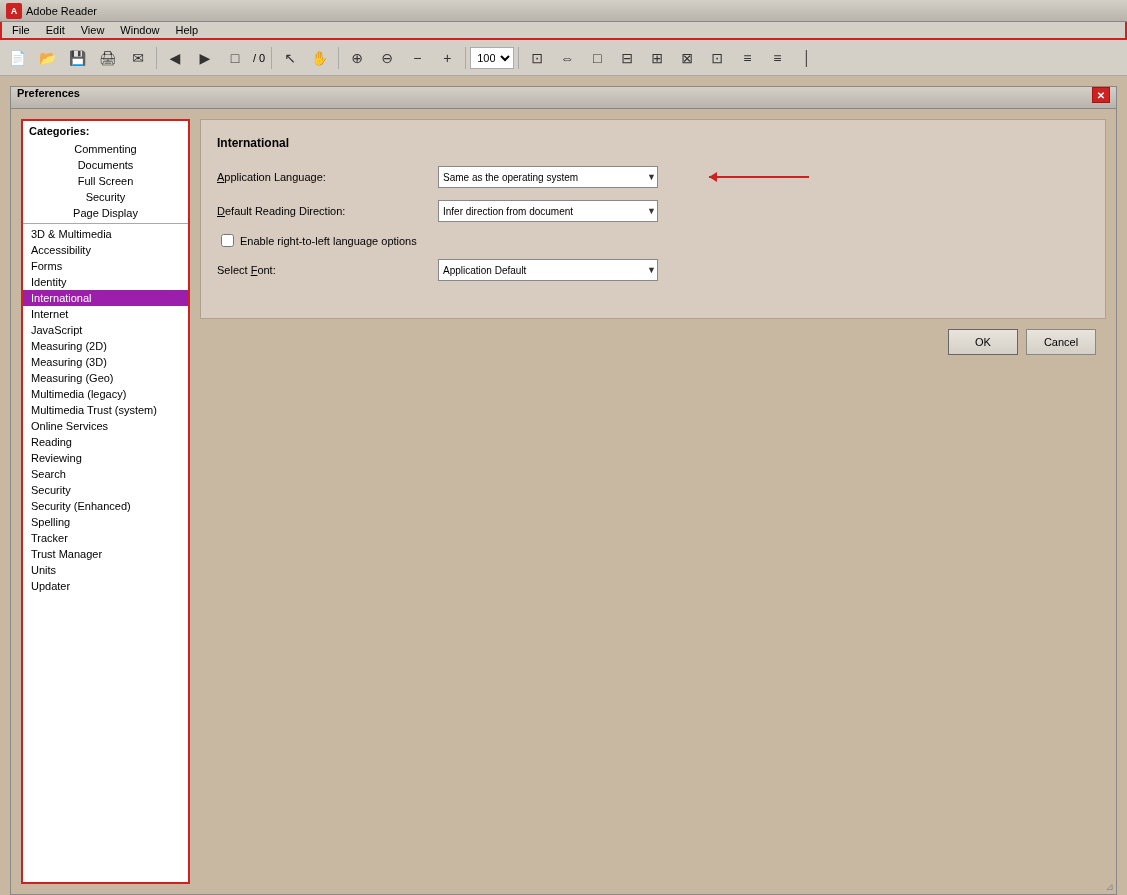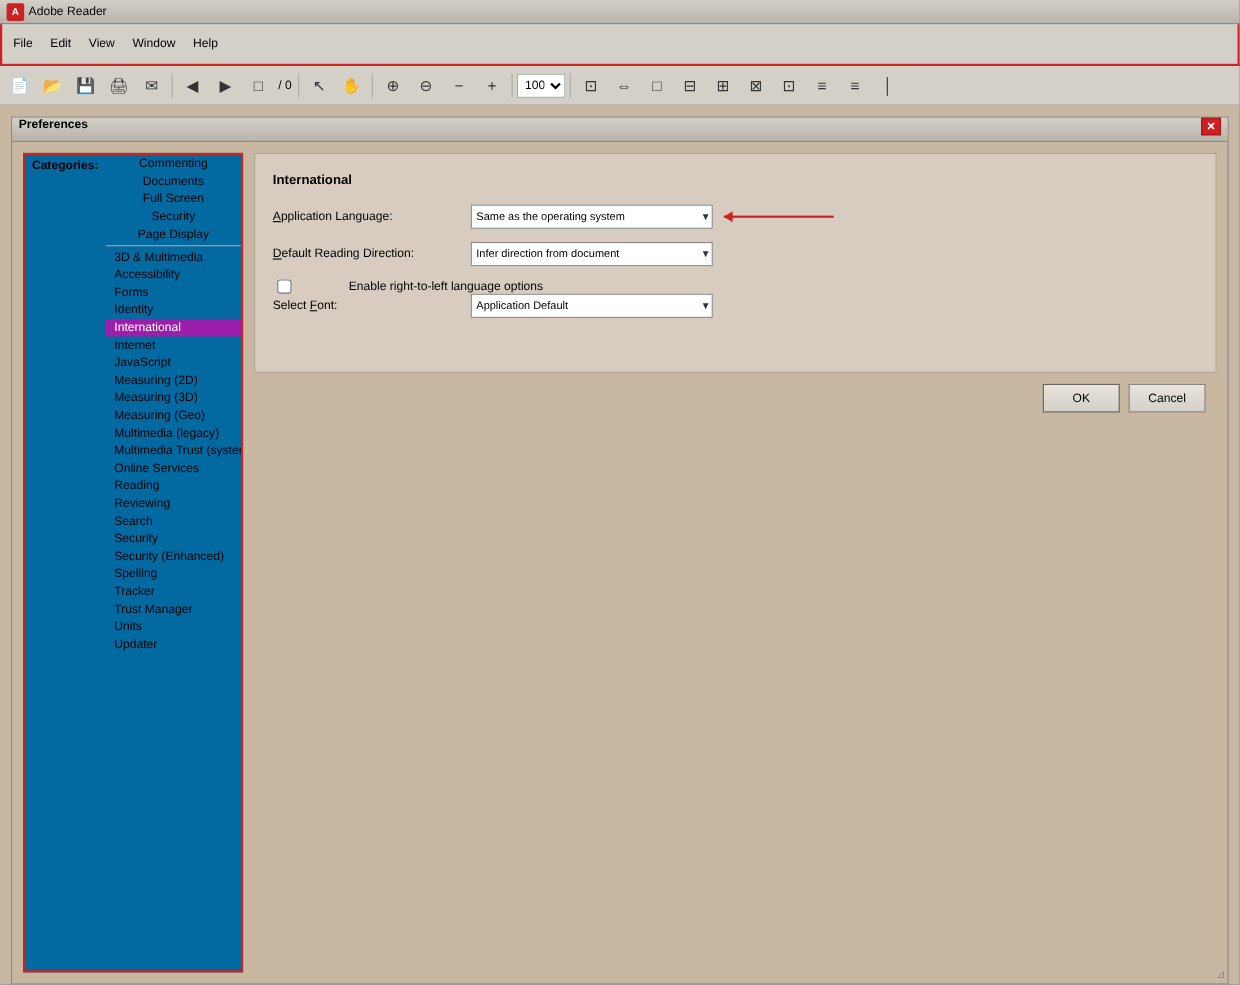--- a/index.html
+++ b/index.html
@@ -32,21 +32,21 @@
     }
     .title-bar-text {
       font-size: 11px;
       color: #000;
       flex: 1;
     }
 
     
     .menu-bar {
       background: #d4d0c8;
-      height: 38px;
+      height: 18px;
       display: flex;
       align-items: center;
       padding: 0 2px;
       border: 2px solid #cc2222;
       border-top: none;
     }
     .menu-item {
       padding: 2px 8px;
       font-size: 11px;
       color: #000;
@@ -115,24 +115,25 @@
 
     .dialog-body {
       display: flex;
       padding: 10px;
       gap: 10px;
       height: calc(100% - 22px);
     }
 
     
     .categories-panel {
-      width: 200px;
+      width: 169px;
       border: 2px solid #cc2222;
-      background: #0369a1;
-      display: flex;
+      background: #ffffff;
+      display: flex;
+      flex-direction: column;
     }
     .categories-label {
       font-size: 11px;
       font-weight: bold;
       padding: 4px 6px;
       color: #000;
     }
     .category-list {
       flex: 1;
       overflow-y: auto;
@@ -169,20 +170,21 @@
     .section-title {
       font-size: 12px;
       font-weight: bold;
       color: #000;
       margin-bottom: 16px;
     }
     .form-row {
       display: flex;
       align-items: center;
       margin-bottom: 12px;
+      gap: 41px;
     }
     .form-label {
       font-size: 11px;
       color: #000;
       width: 180px;
       flex-shrink: 0;
     }
     .select-wrapper {
       position: relative;
       min-width: 220px;
@@ -206,22 +208,22 @@
       top: 50%;
       transform: translateY(-50%);
       pointer-events: none;
       font-size: 9px;
       color: #333;
     }
 
     .checkbox-row {
       display: flex;
       align-items: center;
+      margin-bottom: 12px;
       padding-left: 4px;
-      gap: 46px;
     }
     .checkbox-row input[type="checkbox"] {
       margin-right: 6px;
       cursor: pointer;
     }
     .checkbox-label {
       font-size: 11px;
       color: #000;
     }
 

